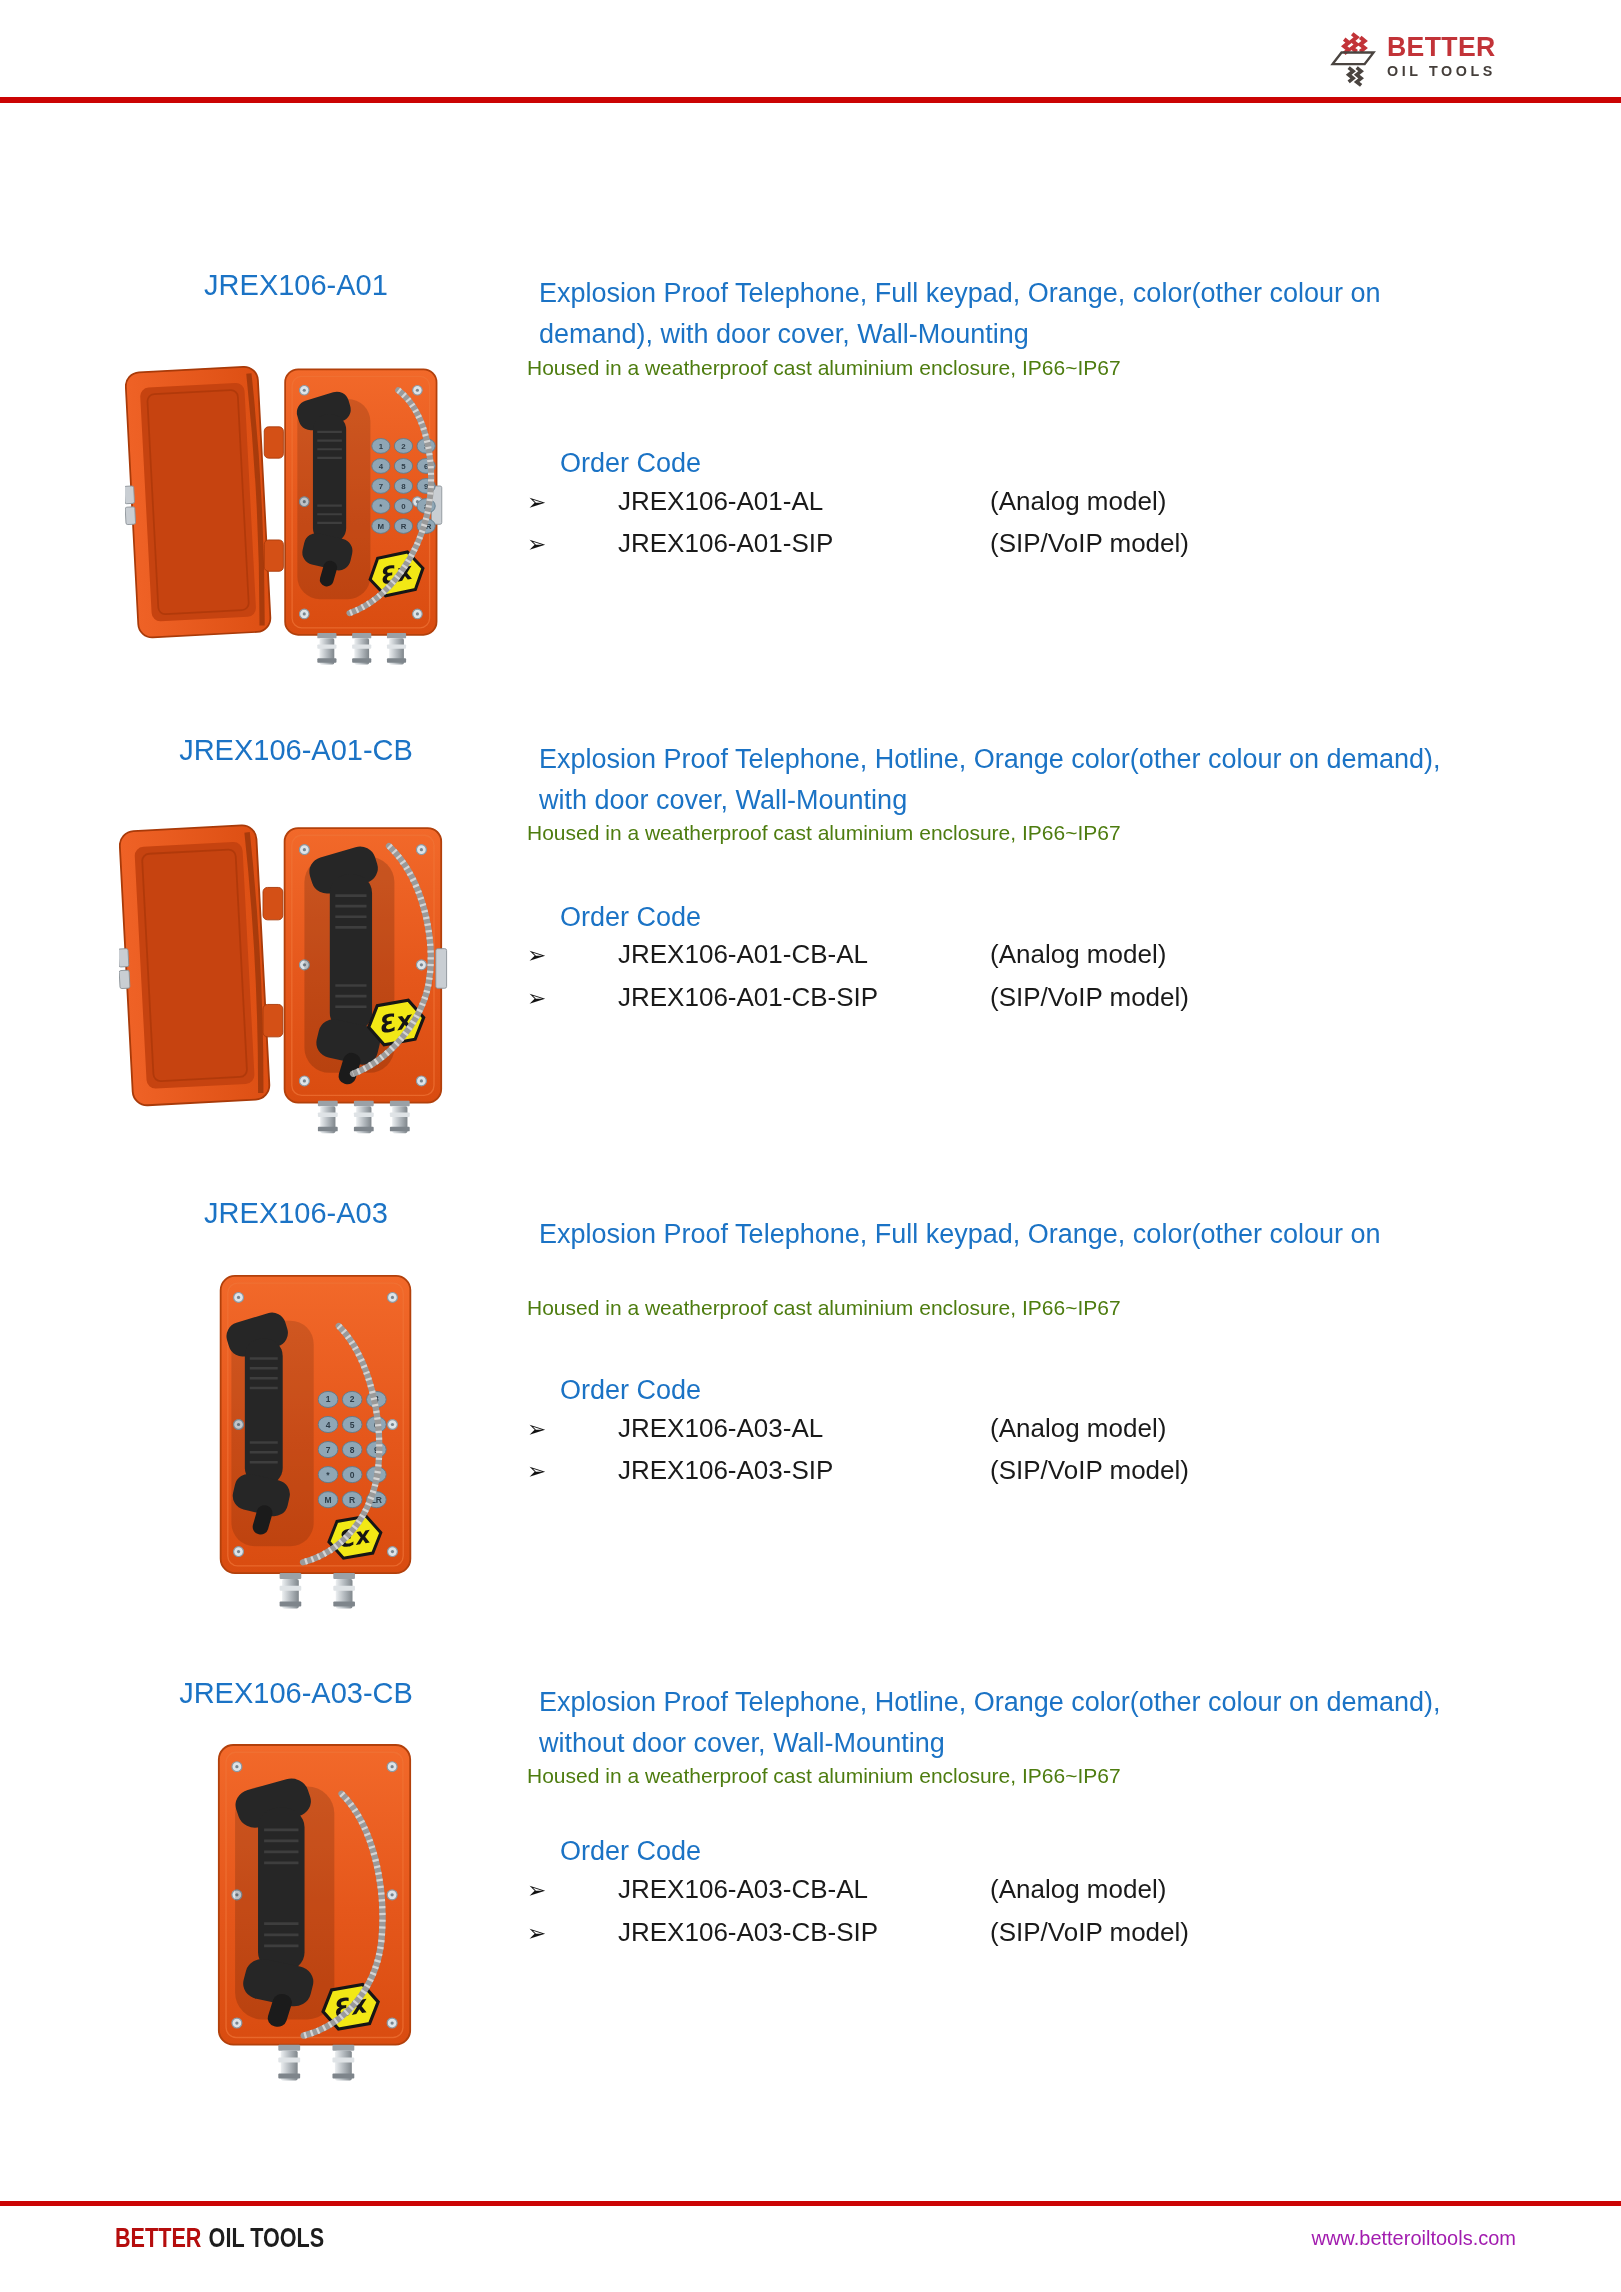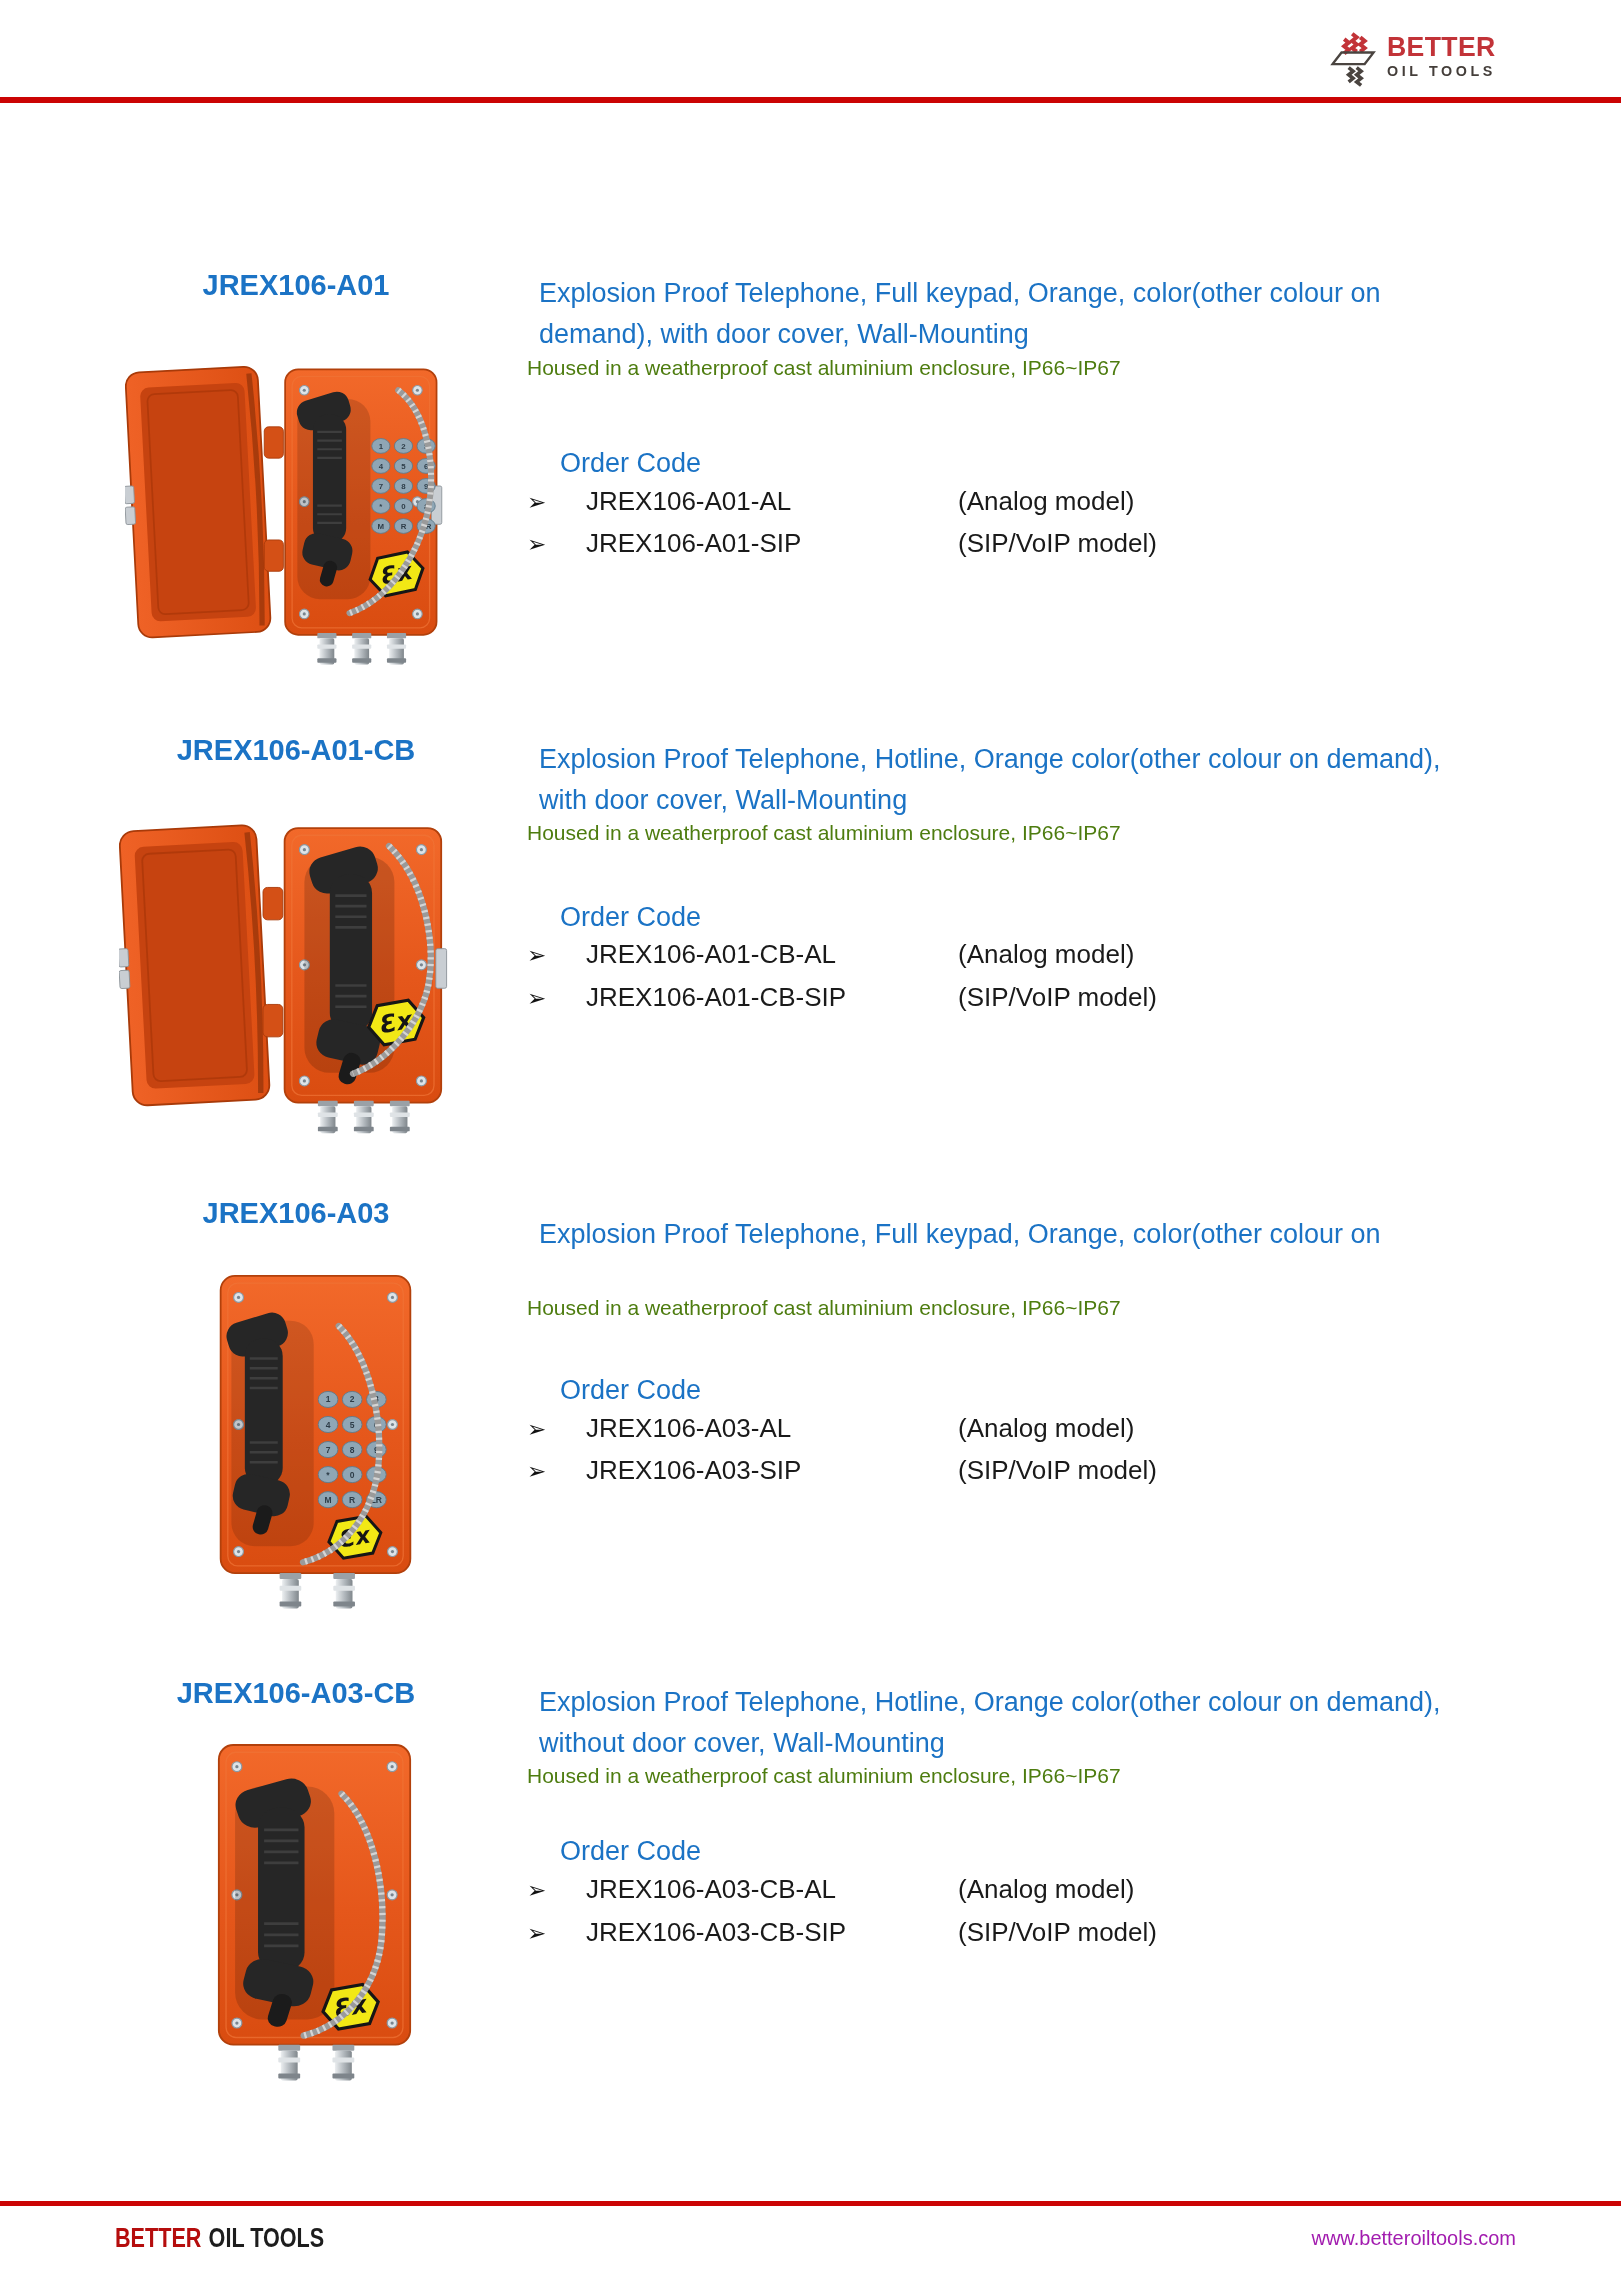--- a/index.html
+++ b/index.html
@@ -11,28 +11,28 @@
   .logo-text{display:flex;flex-direction:column;}
   .logo-better{font-size:28px;font-weight:bold;color:#c23338;letter-spacing:0.4px;line-height:29px;
                transform:scaleX(0.95);transform-origin:left;}
   .logo-oiltools{font-size:14.3px;font-weight:bold;color:#443e3a;letter-spacing:3.6px;line-height:16px;margin-top:1.8px;}
   .rule{position:absolute;left:0;width:1622px;background:#cb0404;}
   .rule-top{top:97px;height:6.3px;}
   .rule-bottom{top:2201px;height:5.4px;}
 
   
   .model-title{position:absolute;left:134px;width:324px;text-align:center;
-               font-size:29px;font-weight:bold;color:#1b73c5;white-space:nowrap;}
+               font-size:29px;font-weight:normal;color:#1b73c5;white-space:nowrap;}
   .desc{position:absolute;left:527px;margin-left:12px;}
   .d-blue{font-size:27px;color:#1b73c5;line-height:41px;white-space:nowrap;}
   .d-black{position:absolute;left:527px;font-size:21px;color:#4d7c0f;white-space:nowrap;}
   .order-heading{position:absolute;left:527px;font-size:27px;color:#1b73c5;margin-left:33px;}
   .order-row{position:absolute;left:527px;display:flex;align-items:baseline;font-size:26px;color:#1a1a1a;}
   .arrow{width:59px;font-family:"DejaVu Sans",sans-serif;font-size:23px;color:#111;}
-  .code{width:324px;white-space:nowrap;}
+  .code{width:324px;white-space:nowrap;margin-left:32px;}
   .otype{white-space:nowrap;margin-left:48px;}
   figure.pimg{position:absolute;margin:0;}
 
   
   .key{fill:#8fa6b5;stroke:#5f7a8c;stroke-width:1;}
   .keytxt{fill:#2e3d48;text-anchor:middle;font-weight:bold;font-family:"Liberation Sans",sans-serif;}
   .extxt{font-family:"DejaVu Sans",sans-serif;font-style:italic;font-weight:bold;fill:#151515;text-anchor:middle;}
   .cordA{fill:none;stroke:#9a9a9a;stroke-width:7;stroke-linecap:round;}
   .cordB{fill:none;stroke:#d4d4d4;stroke-width:7;stroke-dasharray:2.5 5;stroke-linecap:butt;}
 

